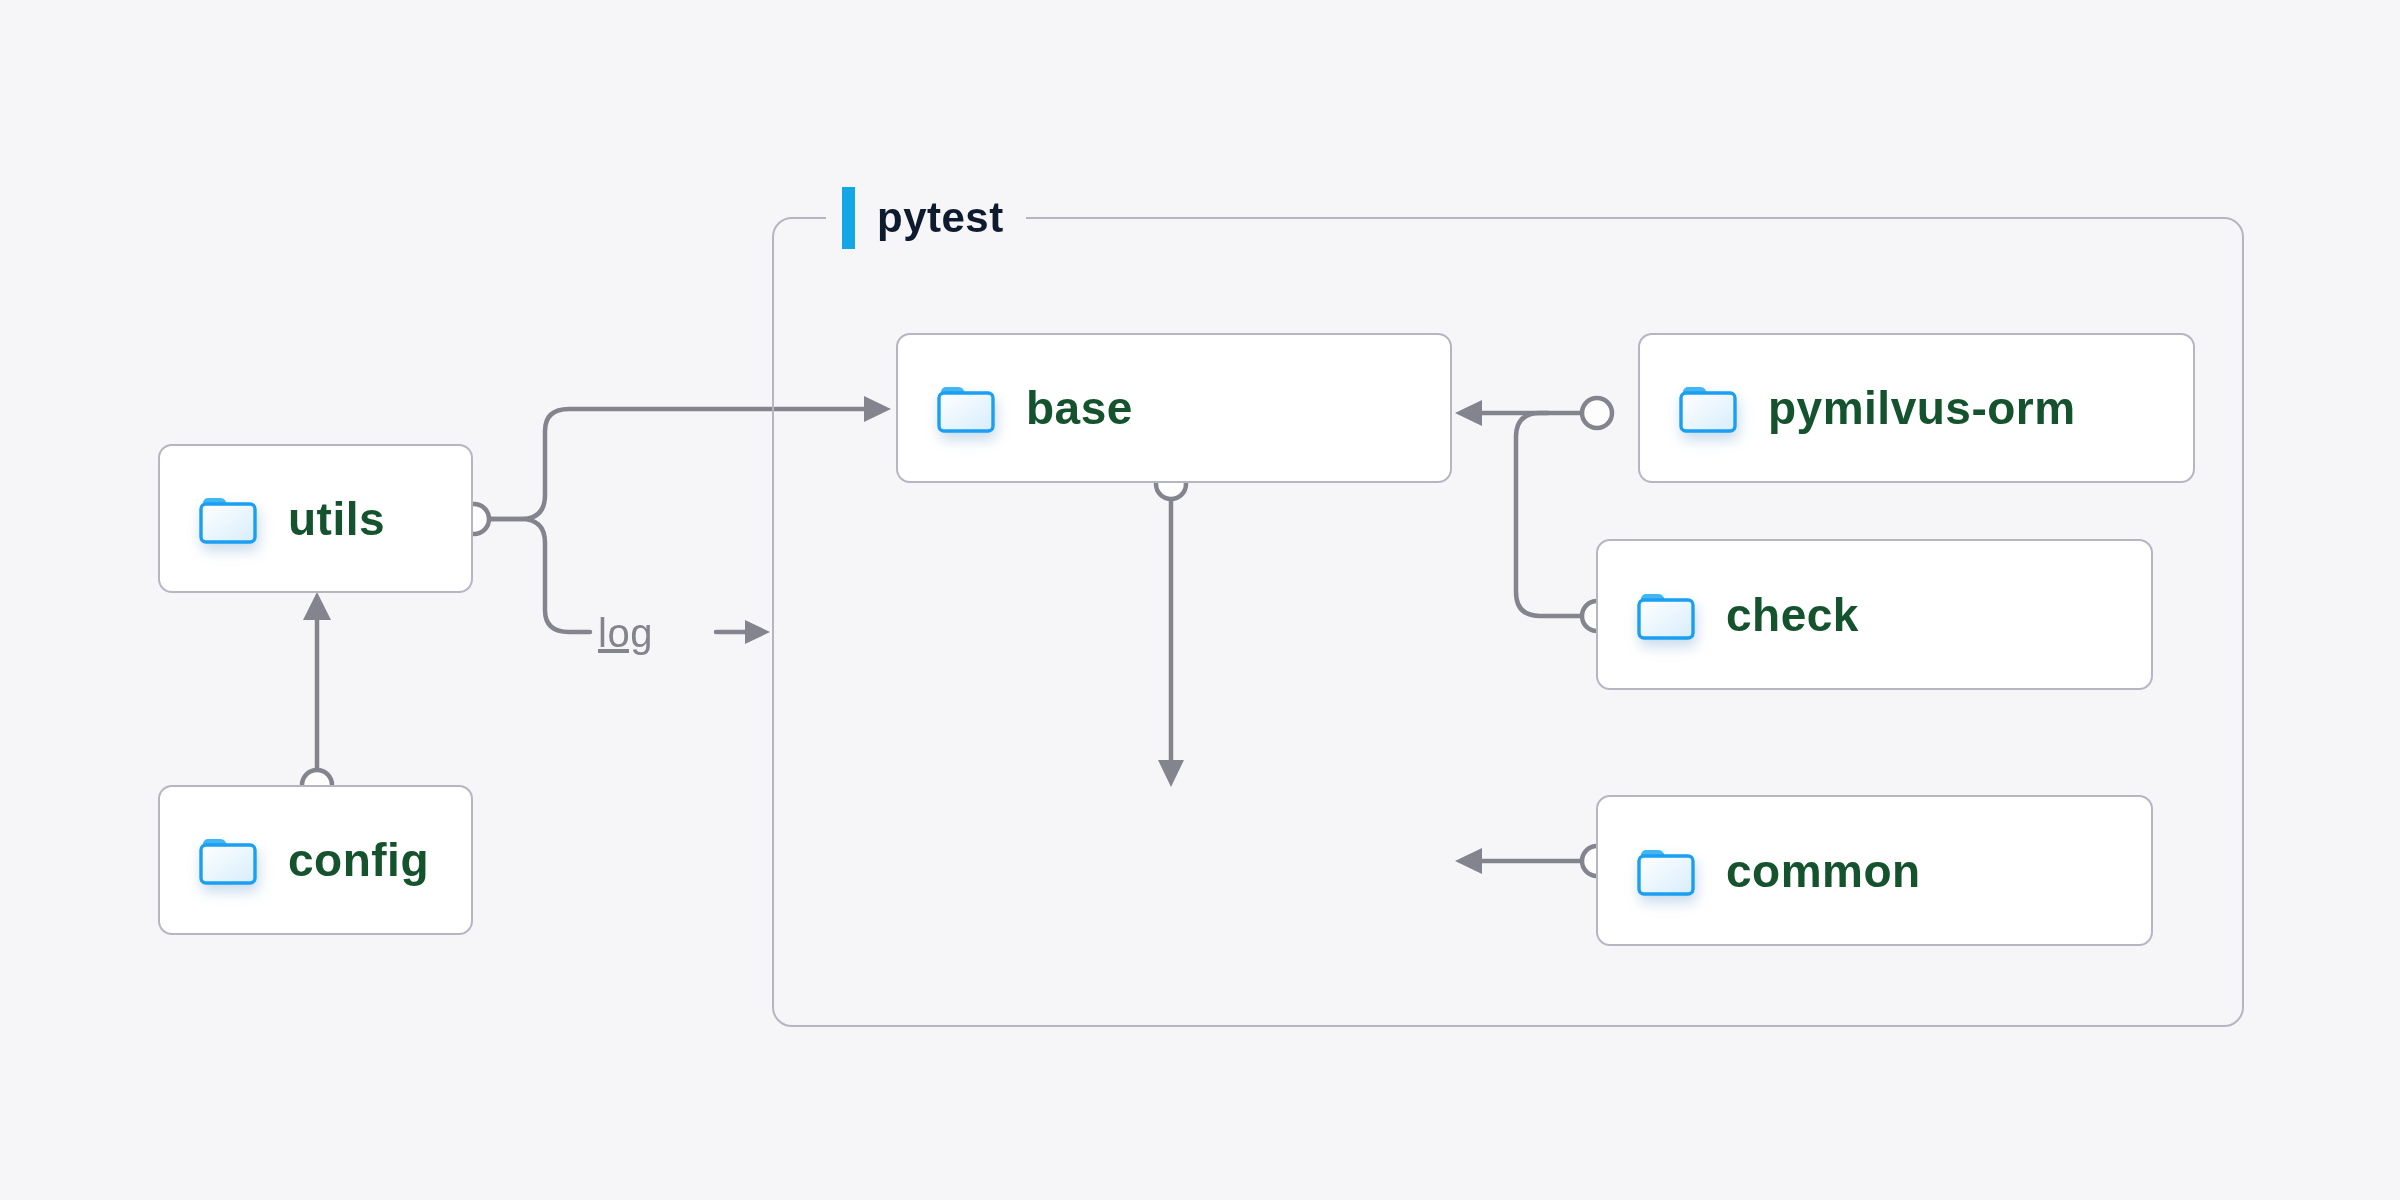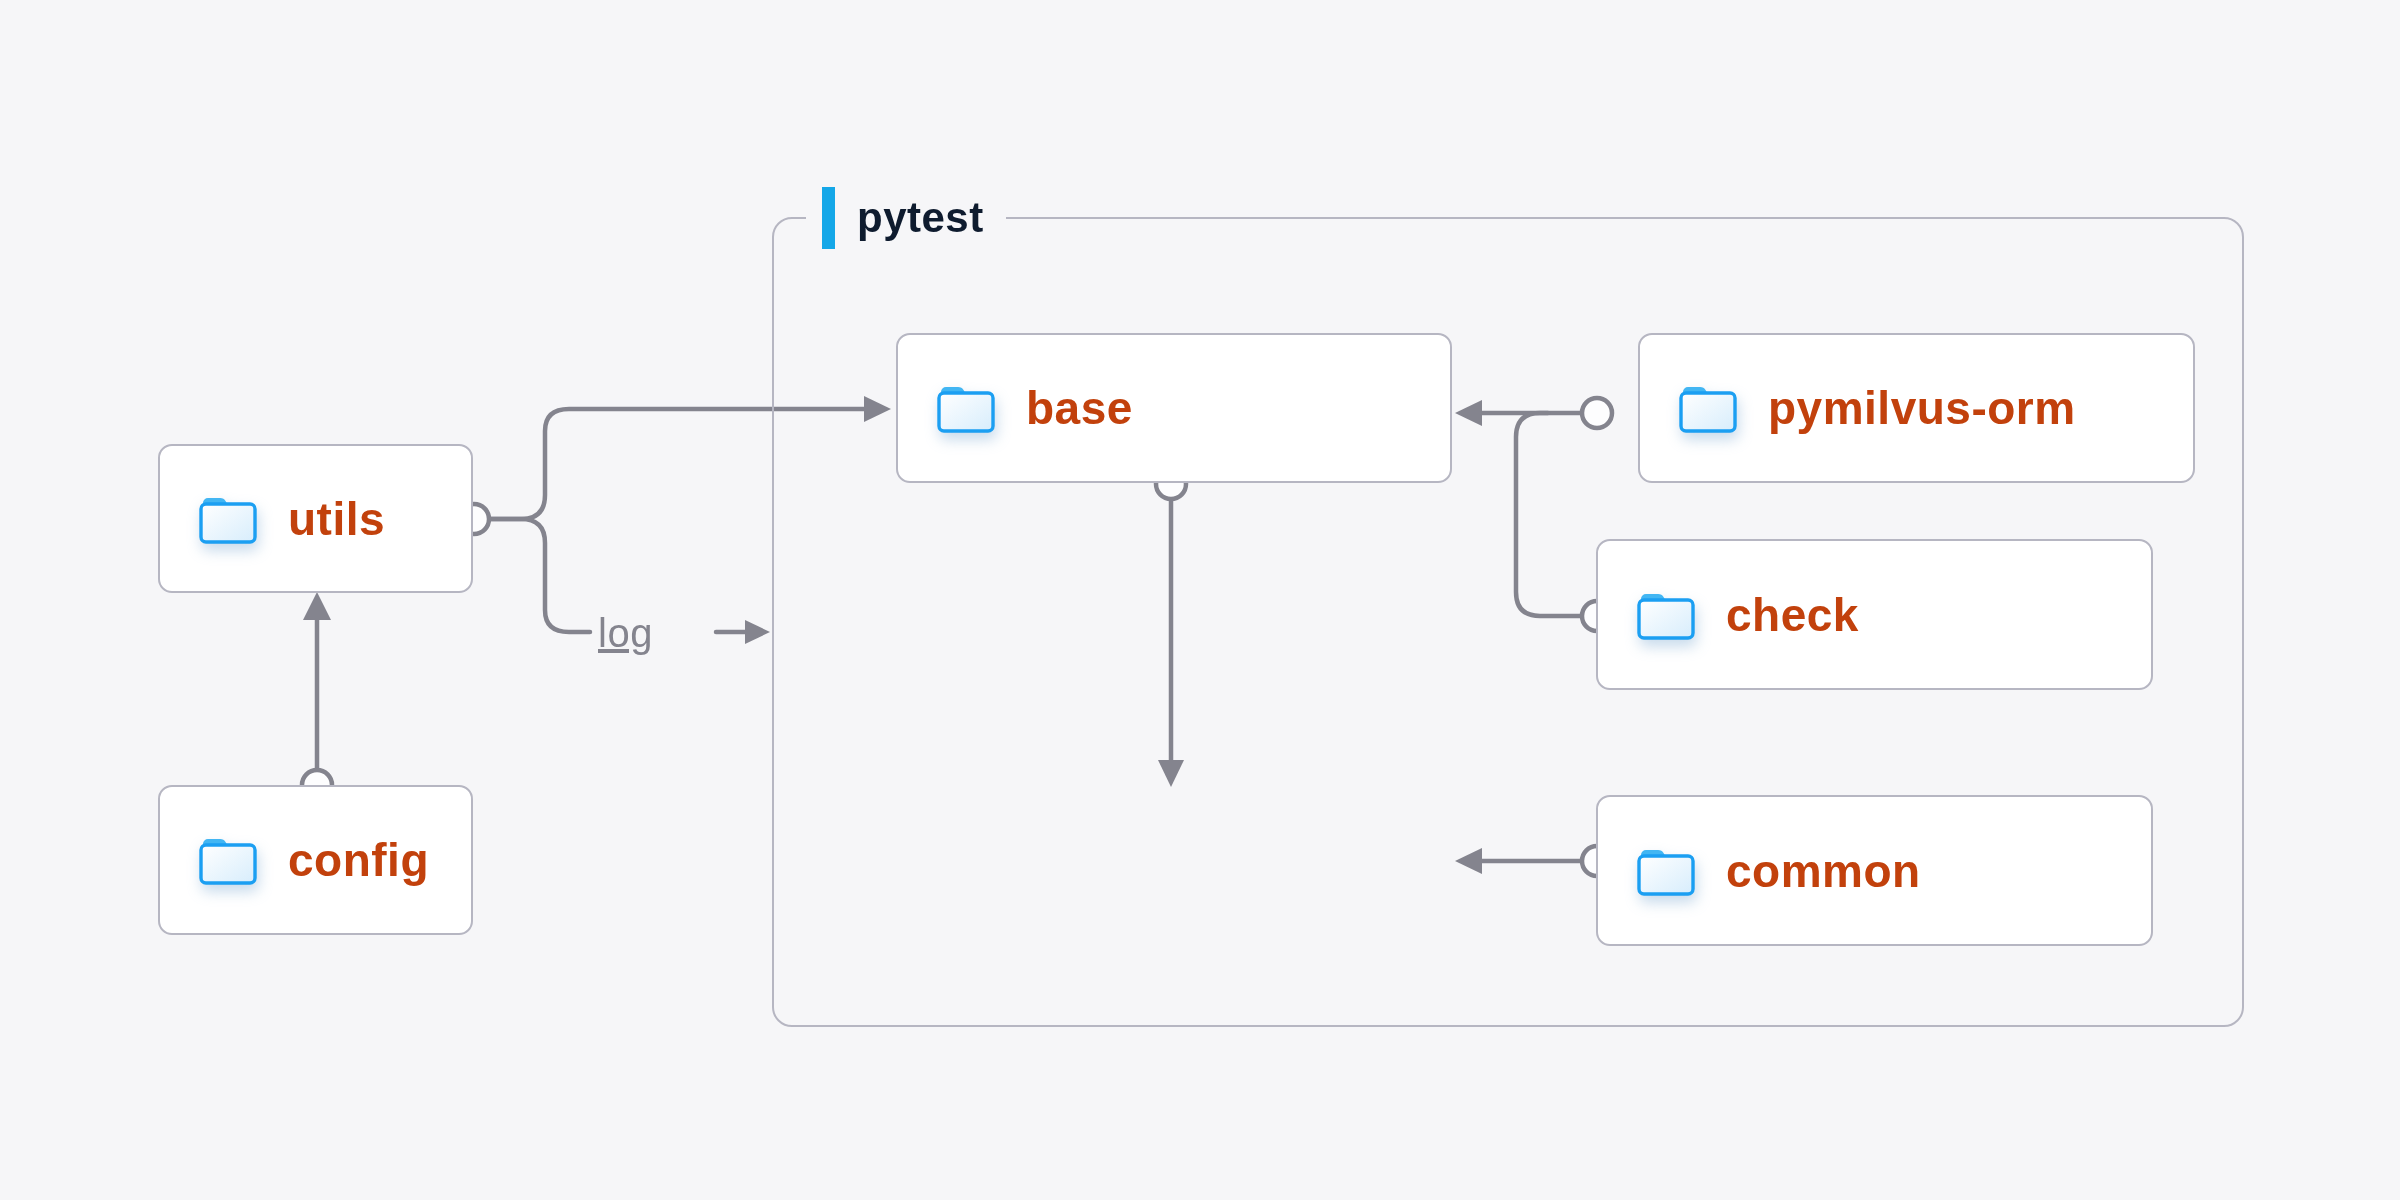--- a/index.html
+++ b/index.html
@@ -41,21 +41,21 @@
     position: absolute;
     left: 772px; top: 217px;
     width: 1472px; height: 810px;
     border: 2px solid #b6b6c2;
     border-radius: 20px;
     background: transparent;
     box-sizing: border-box;
   }
   .group-label {
     position: absolute;
-    left: 32px; top: -33px;
+    left: 52px; top: -33px;
     height: 64px;
     display: flex;
     align-items: center;
     background: #f6f6f8;
     padding: 0 22px 0 16px;
   }
   .group-label .accent-bar {
     width: 13px;
     height: 62px;
     background: #14a7e8;
@@ -73,21 +73,21 @@
     border: 2px solid #b6b6c2;
     border-radius: 14px;
     box-sizing: border-box;
     display: flex;
     align-items: center;
     padding-left: 36px;
   }
   .node .label {
     font-size: 46px;
     font-weight: 700;
-    color: #c2410c;
+    color: #14532d;
     margin-left: 28px;
     letter-spacing: 0.5px;
     white-space: nowrap;
   }
   .folder {
     width: 64px;
     height: 52px;
     flex: 0 0 auto;
     filter: drop-shadow(2px 7px 7px rgba(110, 160, 205, 0.38));
   }

